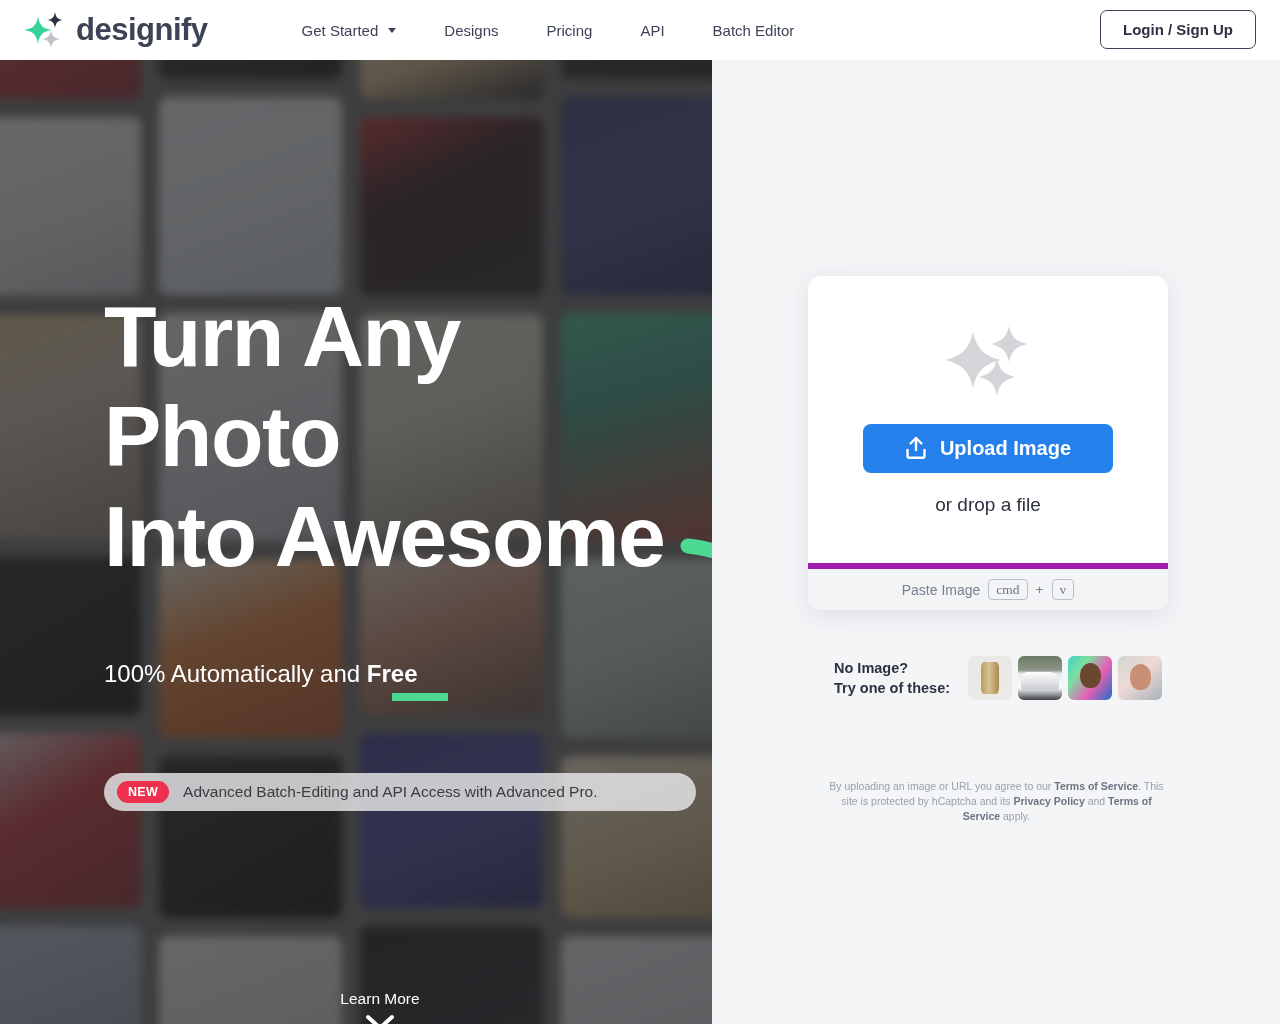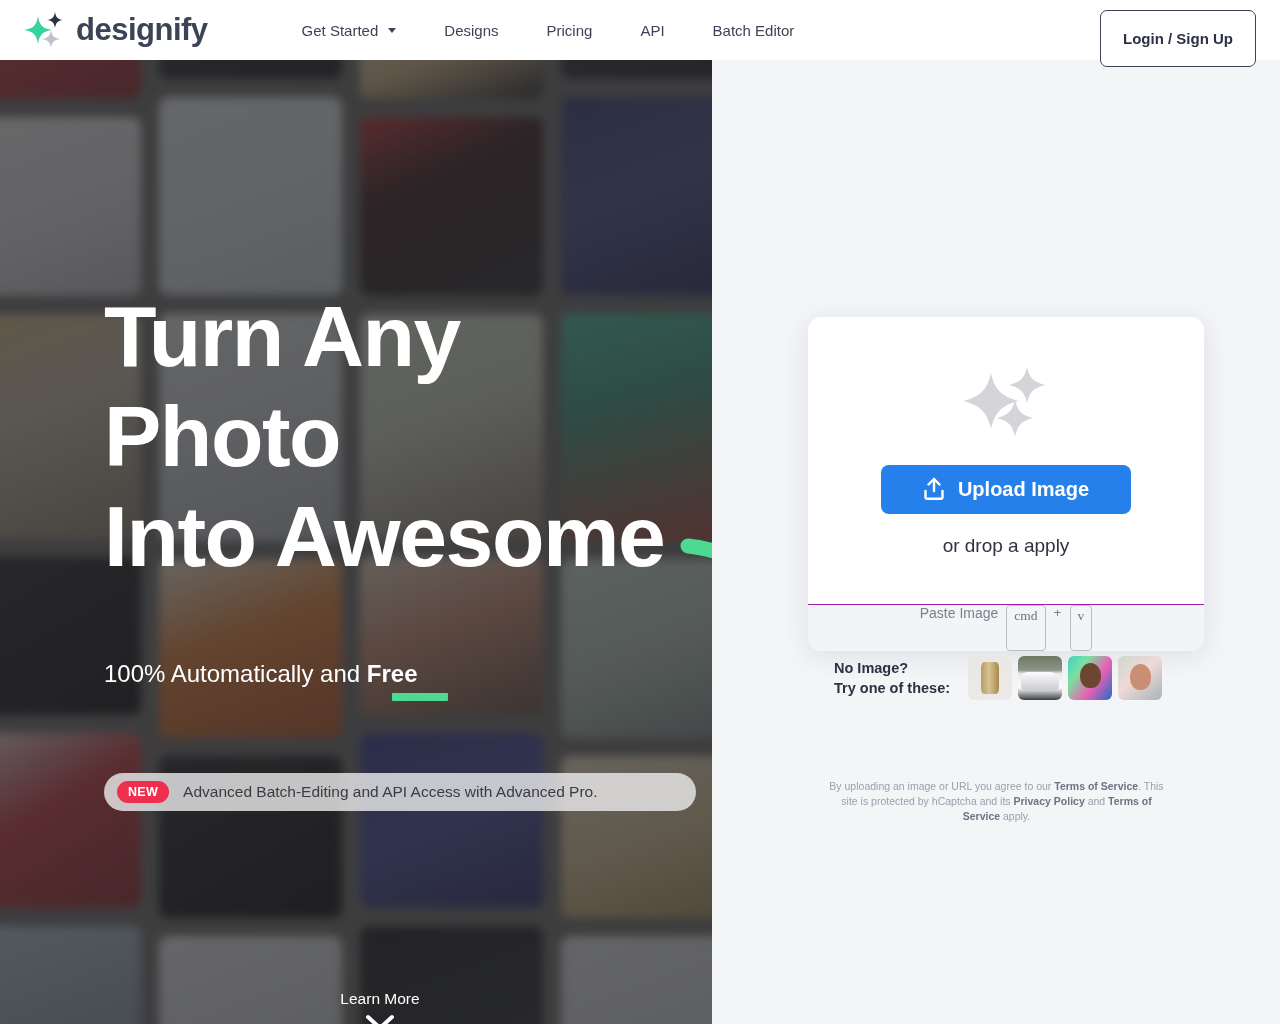--- a/index.html
+++ b/index.html
@@ -48,21 +48,21 @@
   }
   .caret {
     width: 0; height: 0;
     border-left: 4.5px solid transparent;
     border-right: 4.5px solid transparent;
     border-top: 5px solid #3d4356;
     display: inline-block;
   }
   .login-btn {
     position: absolute; right: 24px; top: 10px;
-    height: 57px; padding: 16px 22px;
+    height: 39px; padding: 16px 22px;
     border: 1.6px solid #3d4356; border-radius: 7px;
     background: #ffffff; color: #2d3142;
     font-size: 15px; font-weight: bold;
     font-family: "Liberation Sans", sans-serif;
     display: flex; align-items: center; justify-content: center;
     cursor: pointer;
   }
 
   
   .hero {
@@ -141,26 +141,25 @@
 
   
   .right-panel {
     position: absolute; top: 60px; left: 712px;
     width: 568px; height: 964px;
     background: #f4f5f7;
   }
 
   .upload-card {
     position: absolute; left: 96px; top: 216px;
-    width: 396px; height: 334px;
+    width: 360px; height: 334px;
     background: #ffffff;
     border-radius: 14px;
     box-shadow: 0 5px 26px rgba(45,50,70,0.11);
     overflow: hidden;
-    margin-top: 41px;
   }
   .card-body {
     height: 287px;
     display: flex; flex-direction: column;
     align-items: center; justify-content: center;
     background: #ffffff;
   }
   .sparkles { margin-bottom: 26px; }
   .upload-btn {
     width: 250px; height: 49px;
@@ -168,22 +167,22 @@
     color: #ffffff; font-size: 20px; font-weight: bold;
     font-family: "Liberation Sans", sans-serif;
     display: flex; align-items: center; justify-content: center;
     gap: 13px; cursor: pointer;
   }
   .drop-text {
     margin-top: 21px; font-size: 19px; color: #2f3340;
   }
   .card-footer {
     height: 47px; background: #f3f4f6;
-    border-top: 1px solid #a21caf;
-    display: flex; justify-content: center;
+    border-top: 6px solid #a21caf;
+    display: flex; align-items: center; justify-content: center;
     gap: 8px;
     font-size: 14px; color: #7b8090;
   }
   .keycap {
     border: 1px solid #b9bec9; border-radius: 4px;
     padding: 2px 7px; font-size: 13.5px; color: #6e7383;
     background: #f3f4f6; line-height: 15px; font-family: Liberation Serif, serif;
   }
   .plus { font-size: 13.5px; color: #7b8090; }
 
@@ -351,21 +350,21 @@
 
       <button class="upload-btn">
         <svg width="22" height="24" viewBox="0 0 22 24">
           <path d="M11 2 L11 14" stroke="#ffffff" stroke-width="2.4" stroke-linecap="round" fill="none"></path>
           <path d="M5.5 7.5 L11 2 L16.5 7.5" stroke="#ffffff" stroke-width="2.4" stroke-linecap="round" stroke-linejoin="round" fill="none"></path>
           <path d="M2.5 14 L2.5 20 Q2.5 21.8 4.3 21.8 L17.7 21.8 Q19.5 21.8 19.5 20 L19.5 14" stroke="#ffffff" stroke-width="2.4" stroke-linecap="round" fill="none"></path>
         </svg>
         <span>Upload Image</span>
       </button>
 
-      <div class="drop-text">or drop a apply</div>
+      <div class="drop-text">or drop a file</div>
     </div>
 
     <div class="card-footer">
       <span>Paste Image</span>
       <span class="keycap">cmd</span>
       <span class="plus">+</span>
       <span class="keycap">v</span>
     </div>
   </div>
 

